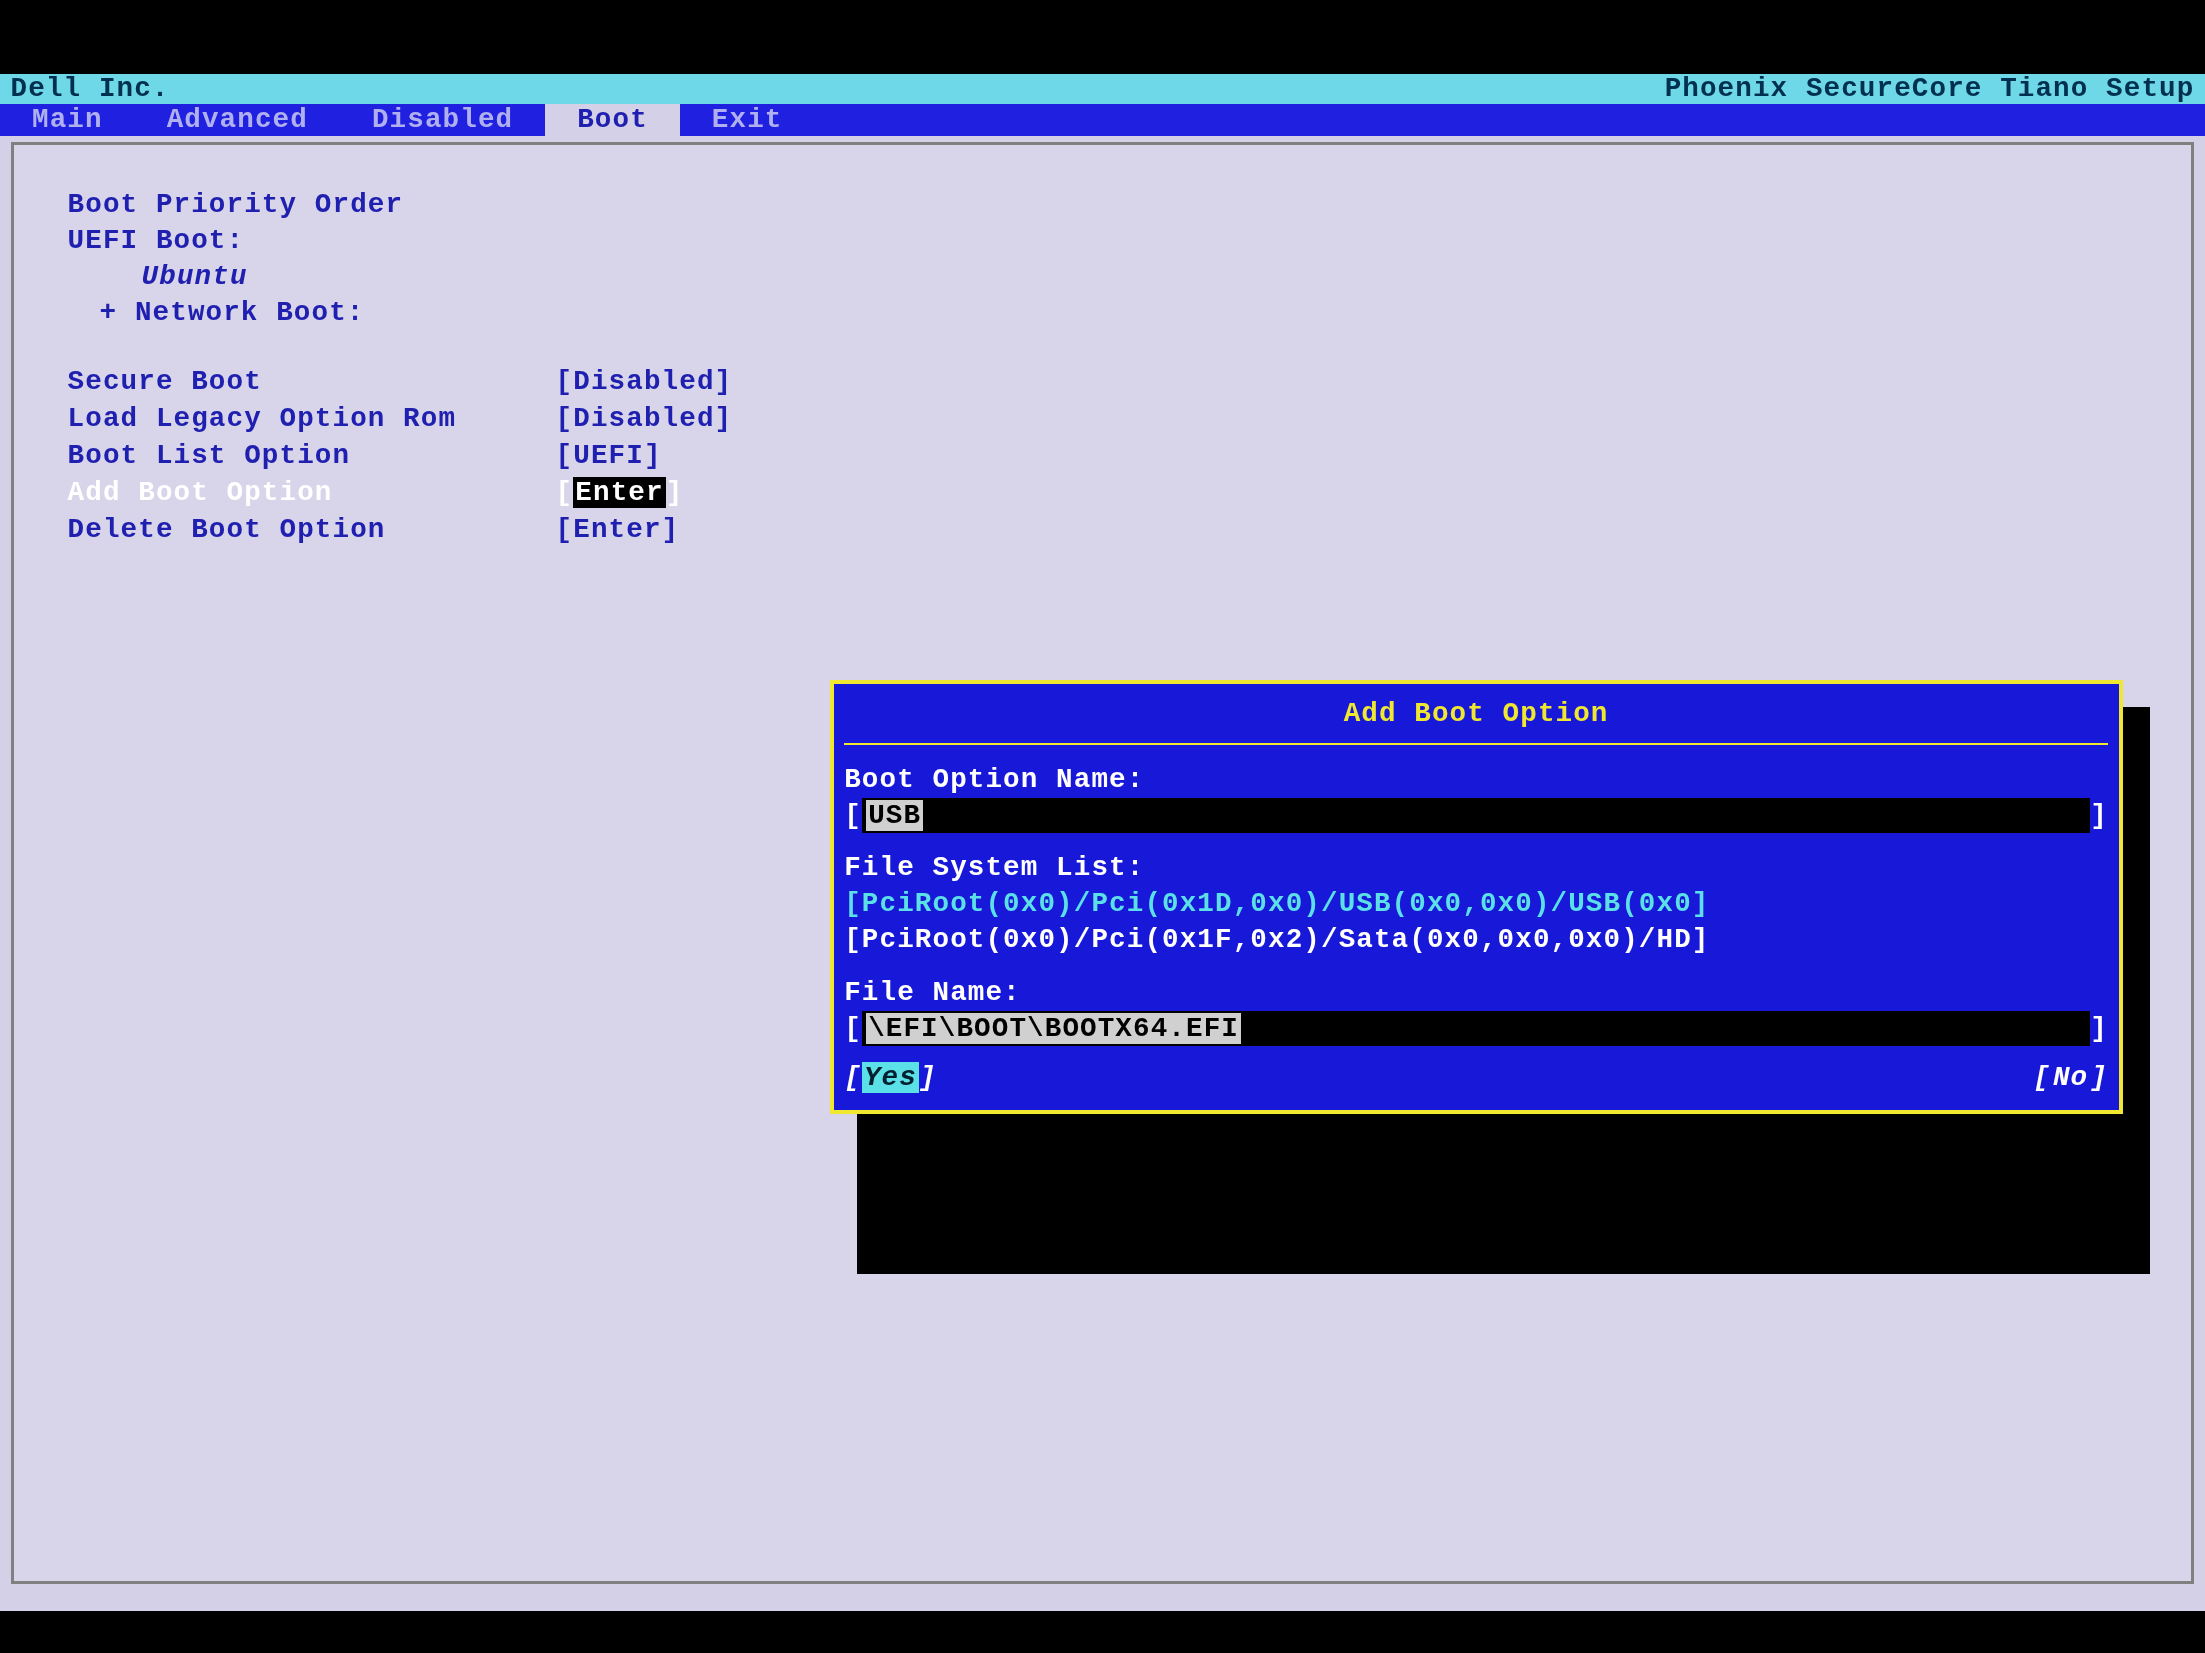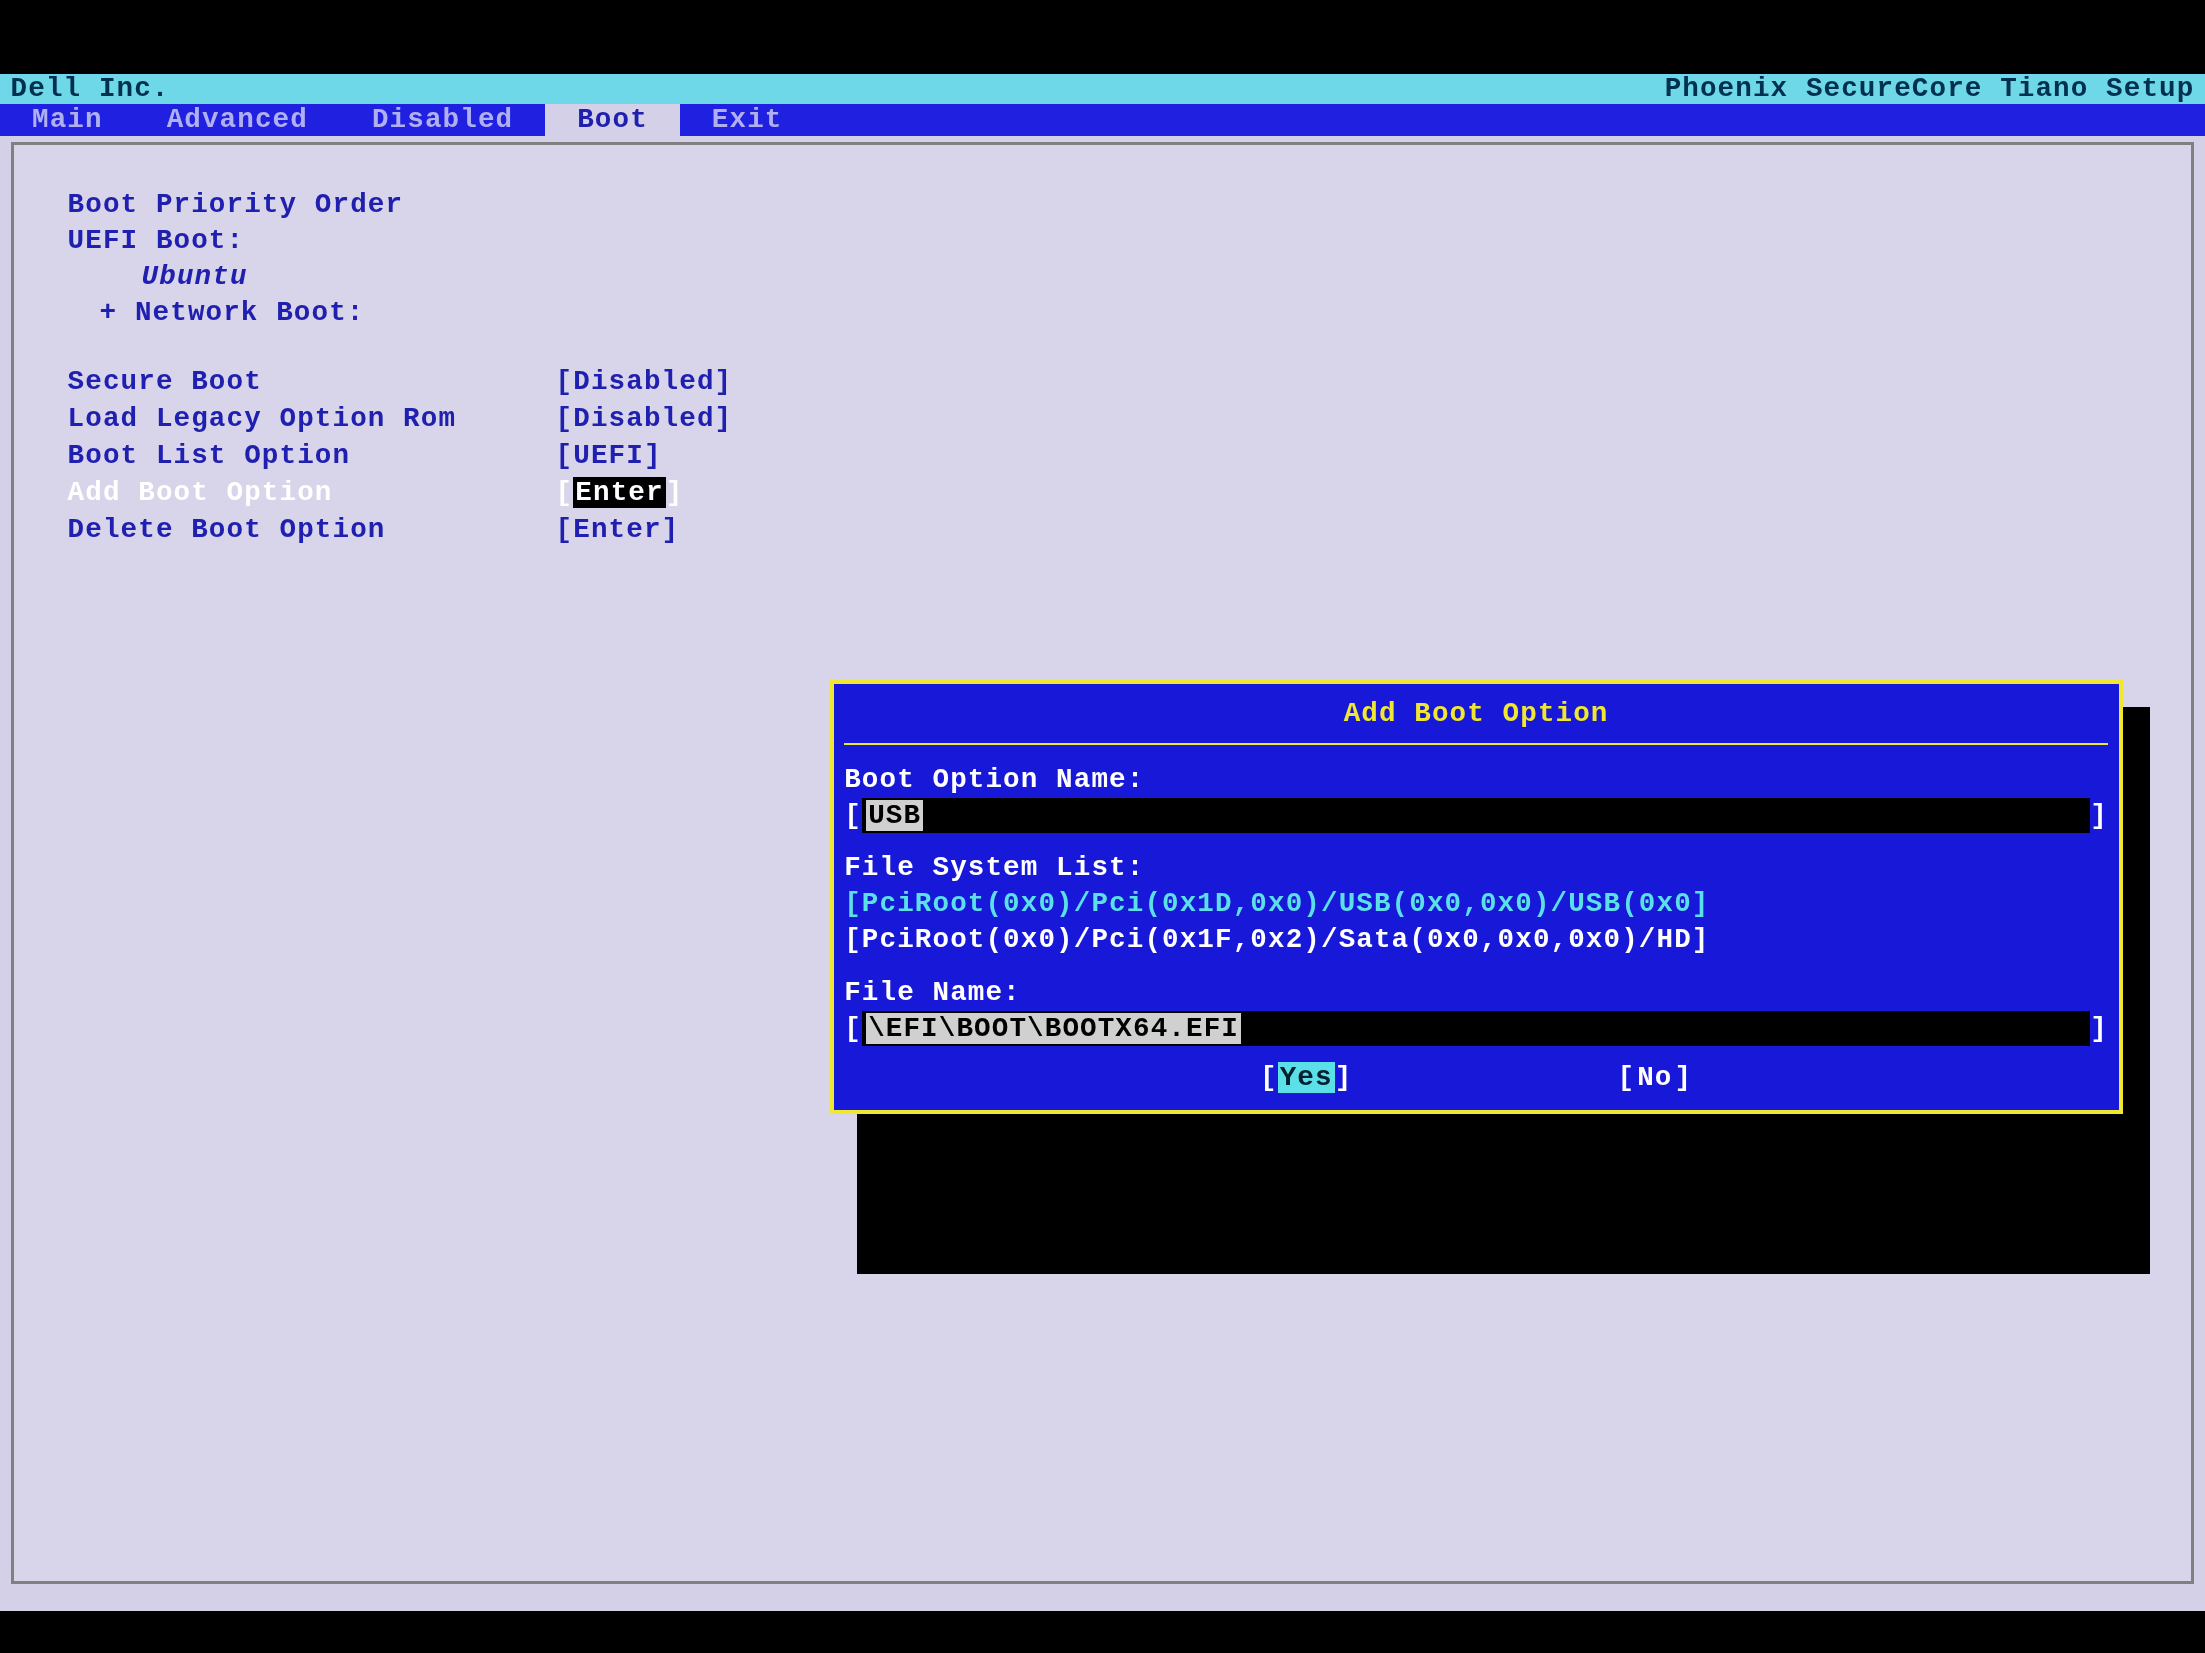--- a/index.html
+++ b/index.html
@@ -140,24 +140,25 @@
   }
   .fs-item {
     color: #fff;
     line-height: 36px;
   }
   .fs-item.selhl {
     color: #5ce0e8;
   }
   .dlg-buttons {
     display: flex;
-    justify-content: center;
+    justify-content: space-between;
     gap: 265px;
     margin-top: 16px;
     color: #fff;
+    font-style: italic;
   }
   .dlg-btn {
     line-height: 32px;
   }
   .dlg-btn .inner {
     padding: 0 2.1px;
   }
   .dlg-btn.sel .inner {
     background: #5ce0e8;
     color: #002030;

